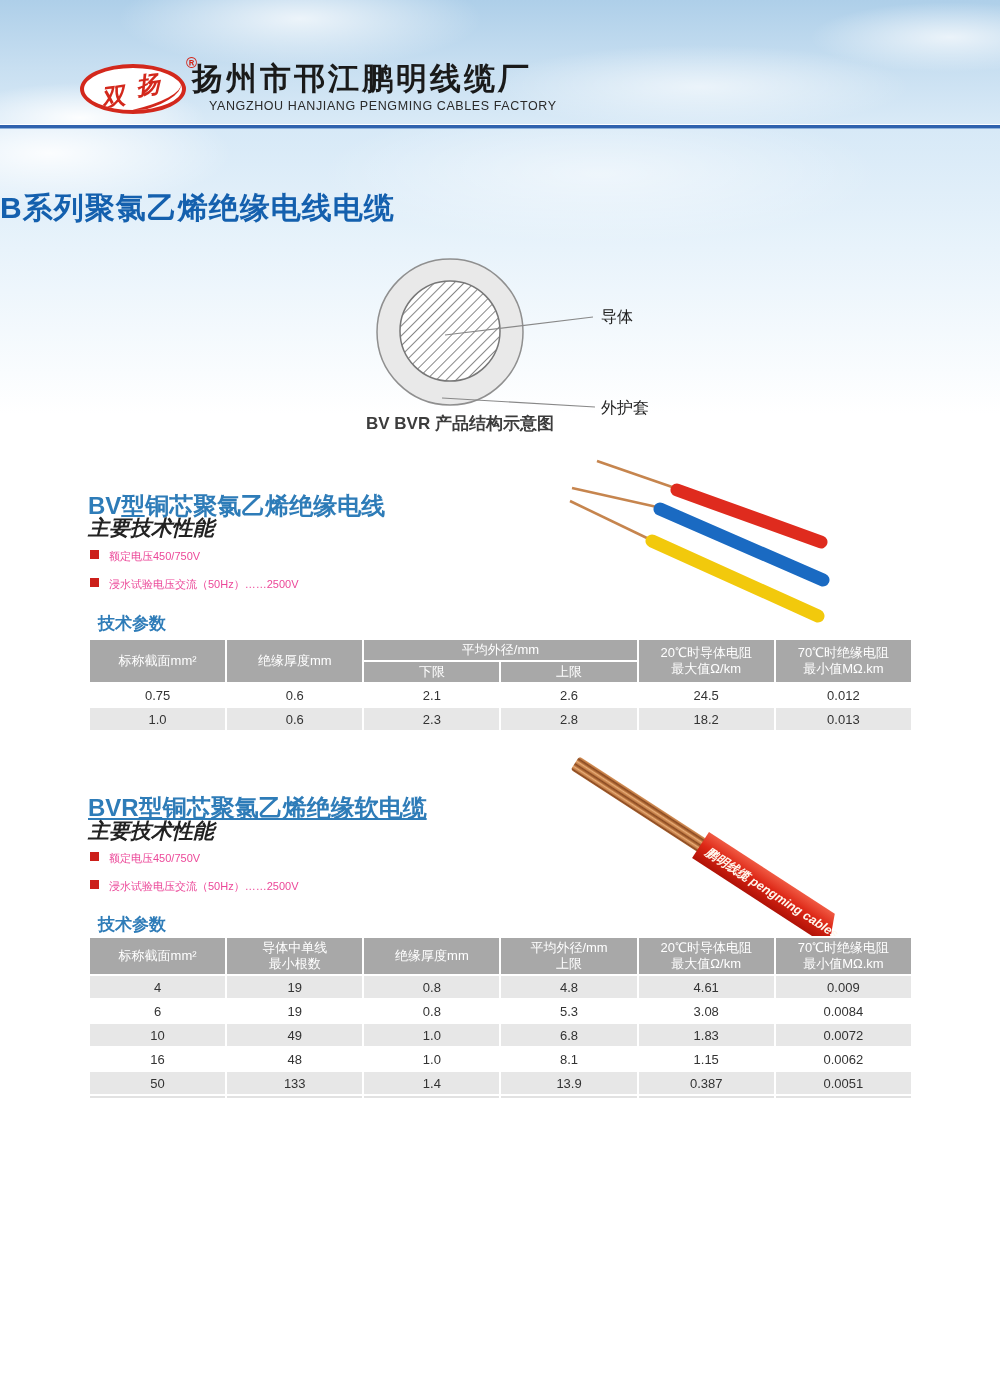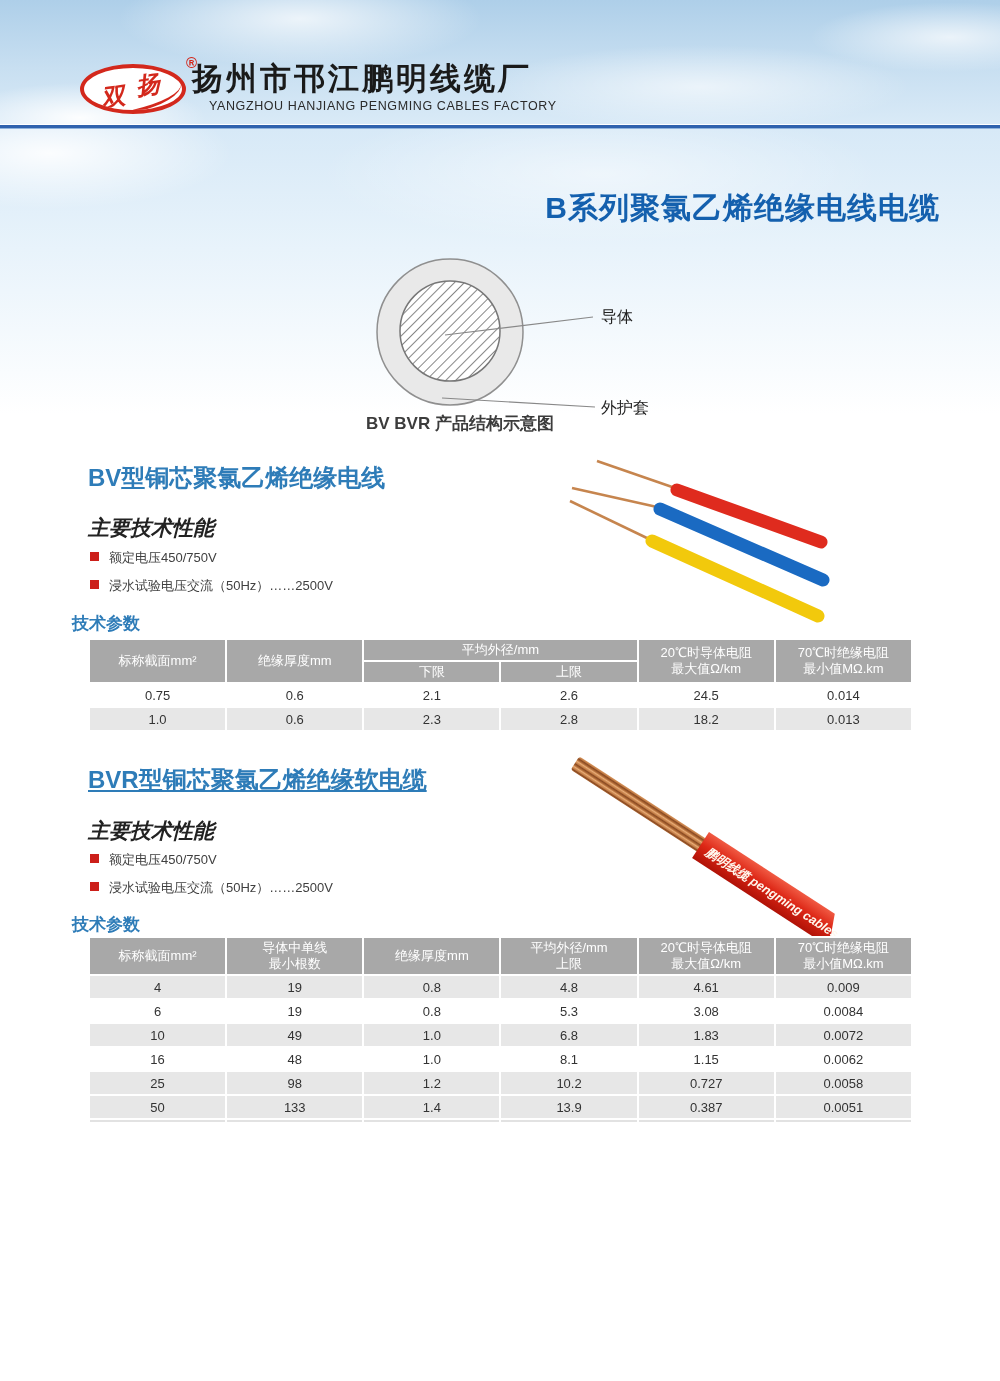--- a/index.html
+++ b/index.html
@@ -46,28 +46,28 @@
   .company-cn {
     position:absolute; left:192px; top:58px; font-size:31px; font-weight:bold;
     color:#1a1a1a; letter-spacing:3px; white-space:nowrap;
   }
   .company-en {
     position:absolute; left:193px; top:99px; font-size:12.5px; color:#2a2a2a;
     letter-spacing:.6px; white-space:nowrap;margin-left:16px;
   }
   
   .page-title {
-    position:absolute; left:0; top:188px; width:940px; text-align:right;
+    position:absolute; left:0; top:188px; width:940px; text-align:left;
     font-size:30px; font-weight:bold; color:#1460ae; letter-spacing:1px;
   }
   
-  .sec-title { position:absolute; left:88px; font-size:24px; font-weight:bold; color:#2e7cb8; }
+  .sec-title { position:absolute; left:88px; font-size:24px; font-weight:bold; color:#2e7cb8;margin-top:28px; }
   .perf-title { position:absolute; left:88px; font-size:21px; font-weight:bold; color:#222;font-style:italic; }
-  .params-title { position:absolute; left:72px; font-size:17px; font-weight:bold; color:#2e7cb8; }
-  .bullet-row { position:absolute; left:90px; font-size:13px; color:#404040; white-space:nowrap; }
+  .params-title { position:absolute; left:98px; font-size:17px; font-weight:bold; color:#2e7cb8; }
+  .bullet-row { position:absolute; left:90px; font-size:11px; color:#ec4899; white-space:nowrap; }
   .bullet-sq { display:inline-block; width:9px; height:9px; background:#cc1f1a; margin-right:10px; vertical-align:1px; }
   #bv-title   { top:462px; }  #bv-perf   { top:514px; }
   #bv-b1 { top:549px; } #bv-b2 { top:577px; } #bv-params { top:612px; }
   #bvr-title  { top:764px;text-decoration:underline; }  #bvr-perf  { top:817px; }
   #bvr-b1 { top:851px; } #bvr-b2 { top:879px; } #bvr-params { top:913px; }
   
   .spec-table {
     position:absolute; left:88px; width:825px;
     border-collapse:collapse; table-layout:fixed;
   }
@@ -162,21 +162,21 @@
       <th>上限</th>
     </tr>
   </thead>
   <tbody>
     <tr>
       <td>0.75</td>
       <td>0.6</td>
       <td>2.1</td>
       <td>2.6</td>
       <td>24.5</td>
-      <td>0.014</td>
+      <td>0.012</td>
     </tr>
     <tr class="stripe">
       <td>1.0</td>
       <td>0.6</td>
       <td>2.3</td>
       <td>2.8</td>
       <td>18.2</td>
       <td>0.013</td>
     </tr>
   </tbody>
@@ -262,28 +262,20 @@
     </tr>
     <tr>
       <td>16</td>
       <td>48</td>
       <td>1.0</td>
       <td>8.1</td>
       <td>1.15</td>
       <td>0.0062</td>
     </tr>
     <tr class="stripe">
-      <td>25</td>
-      <td>98</td>
-      <td>1.2</td>
-      <td>10.2</td>
-      <td>0.727</td>
-      <td>0.0058</td>
-    </tr>
-    <tr class="stripe">
       <td>50</td>
       <td>133</td>
       <td>1.4</td>
       <td>13.9</td>
       <td>0.387</td>
       <td>0.0051</td>
     </tr>
   </tbody>
   <tfoot>
     <tr>

